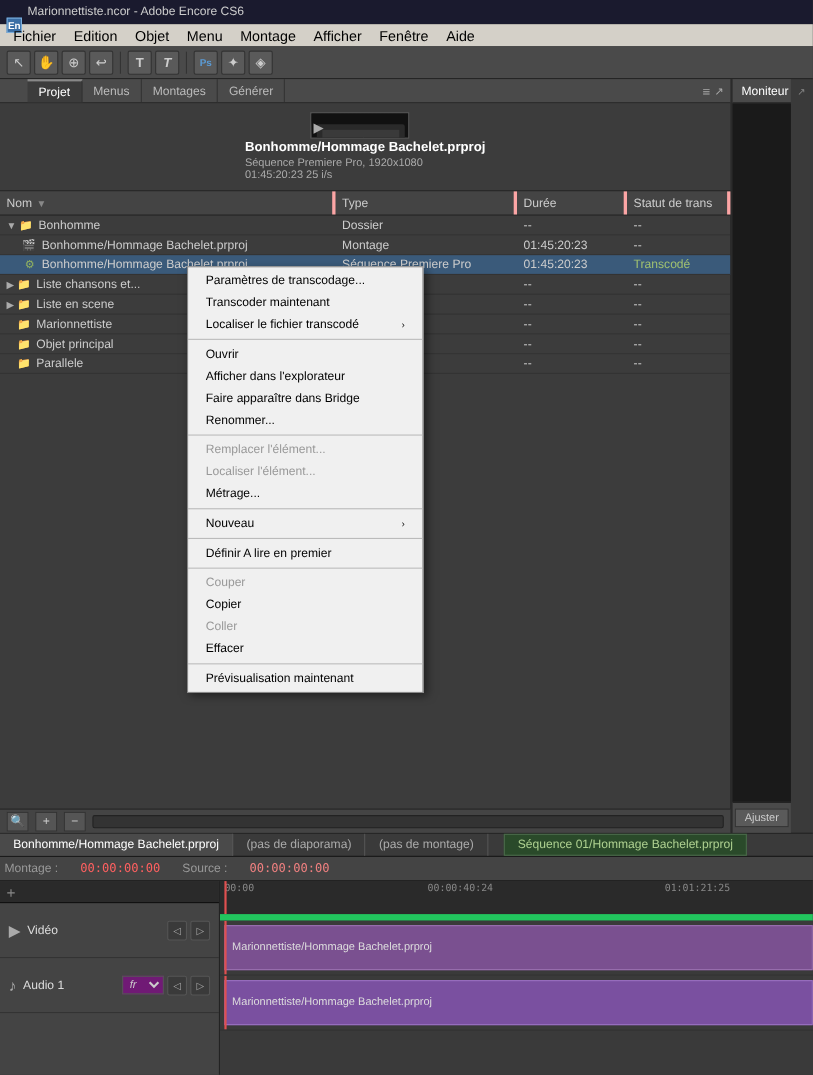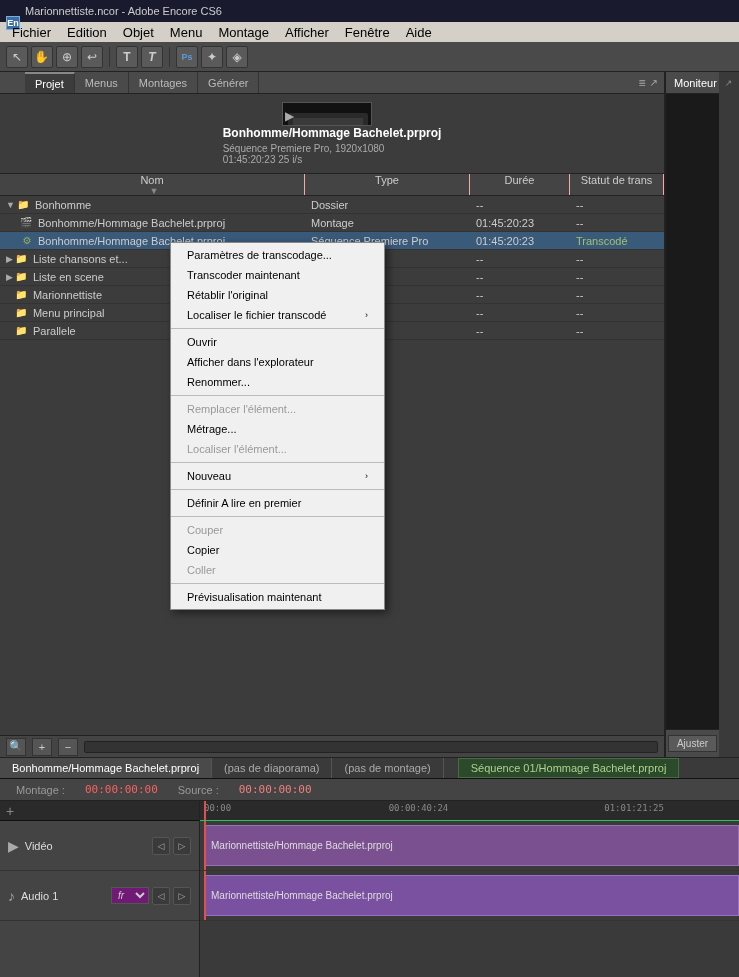--- a/index.html
+++ b/index.html
@@ -211,25 +211,24 @@
       display: flex;
       background: #444;
       border-bottom: 1px solid #222;
       height: 22px;
       align-items: center;
     }
     .file-list-header .col {
       padding: 0 6px;
       font-size: 11px;
       color: #ccc;
-      border-right: 1px solid #fca5a5;
+      border-right: 3px solid #fca5a5;
       height: 100%;
       display: flex;
       align-items: center;
-      flex-direction: column;
     }
     .col-name { width: 305px; }
     .col-type { width: 165px; }
     .col-dur { width: 100px; }
     .col-stat { flex: 1; }
 
     .file-rows { overflow-y: auto; }
     .file-row {
       display: flex;
       align-items: center;
@@ -318,21 +317,21 @@
       height: 220px;
       background: #3a3a3a;
       display: flex;
       flex-direction: column;
     }
     #timeline-info-row {
       display: flex;
       align-items: center;
       height: 22px;
       background: #444;
-      padding: 0 16px;
+      padding: 0 4px;
       border-bottom: 1px solid #222;
       font-size: 11px;
       color: #ccc;
       gap: 20px;
     }
     .tc-label { color: #999; }
     .tc-value { color: #ff6060; font-family: monospace; }
     .tc-value2 { color: #f08080; font-family: monospace; }
 
     #timeline-tracks {
@@ -381,25 +380,25 @@
       padding: 1px 2px;
       font-style: italic;
     }
 
     #track-content {
       flex: 1;
       display: flex;
       flex-direction: column;
     }
     #ruler-row {
-      height: 20px;
+      height: 36px;
       background: #2a2a2a;
       position: relative;
       overflow: hidden;
-      border-bottom: 1px solid #22c55e;
+      border-bottom: 6px solid #22c55e;
       display: flex;
       align-items: center;
       padding: 0 4px;
       font-size: 9px;
       color: #888;
       font-family: monospace;
     }
     .ruler-label {
       position: absolute;
       top: 2px;
@@ -633,21 +632,21 @@
           </div>
           <div class="file-cell col-type">--</div>
           <div class="file-cell col-dur">--</div>
           <div class="file-cell col-stat">--</div>
         </div>
 
         <div class="file-row">
           <div class="file-cell col-name">
             <span class="expand-arrow" style="visibility:hidden">▶</span>
             <span class="file-icon icon-folder">📁</span>
-            <span>Menu principal</span>
+            <span>Objet principal</span>
           </div>
           <div class="file-cell col-type">--</div>
           <div class="file-cell col-dur">--</div>
           <div class="file-cell col-stat">--</div>
         </div>
 
         <div class="file-row">
           <div class="file-cell col-name">
             <span class="expand-arrow" style="visibility:hidden">▶</span>
             <span class="file-icon icon-folder">📁</span>
@@ -685,48 +684,48 @@
 
 <div id="context-menu">
 
   <div class="ctx-item">
     <span>Paramètres de transcodage...</span>
   </div>
   <div class="ctx-item">
     <span>Transcoder maintenant</span>
   </div>
   <div class="ctx-item">
-    <span>Rétablir l'original</span>
-  </div>
-  <div class="ctx-item">
     <span>Localiser le fichier transcodé</span>
     <span class="ctx-arrow">›</span>
   </div>
   <div class="ctx-separator"></div>
 
   <div class="ctx-item">
     <span>Ouvrir</span>
   </div>
   <div class="ctx-item">
     <span>Afficher dans l'explorateur</span>
   </div>
   <div class="ctx-item">
+    <span>Faire apparaître dans Bridge</span>
+  </div>
+  <div class="ctx-item">
     <span>Renommer...</span>
   </div>
   <div class="ctx-separator"></div>
 
   <div class="ctx-item disabled">
     <span>Remplacer l'élément...</span>
   </div>
-  <div class="ctx-item">
-    <span>Métrage...</span>
-  </div>
   <div class="ctx-item disabled">
     <span>Localiser l'élément...</span>
   </div>
+  <div class="ctx-item">
+    <span>Métrage...</span>
+  </div>
   <div class="ctx-separator"></div>
 
   <div class="ctx-item">
     <span>Nouveau</span>
     <span class="ctx-arrow">›</span>
   </div>
   <div class="ctx-separator"></div>
 
   <div class="ctx-item">
     <span>Définir A lire en premier</span>
@@ -734,20 +733,23 @@
   <div class="ctx-separator"></div>
 
   <div class="ctx-item disabled">
     <span>Couper</span>
   </div>
   <div class="ctx-item">
     <span>Copier</span>
   </div>
   <div class="ctx-item disabled">
     <span>Coller</span>
+  </div>
+  <div class="ctx-item">
+    <span>Effacer</span>
   </div>
   <div class="ctx-separator"></div>
 
   <div class="ctx-item">
     <span>Prévisualisation maintenant</span>
   </div>
 
 </div>
 
 <div id="bottom-tabs">

